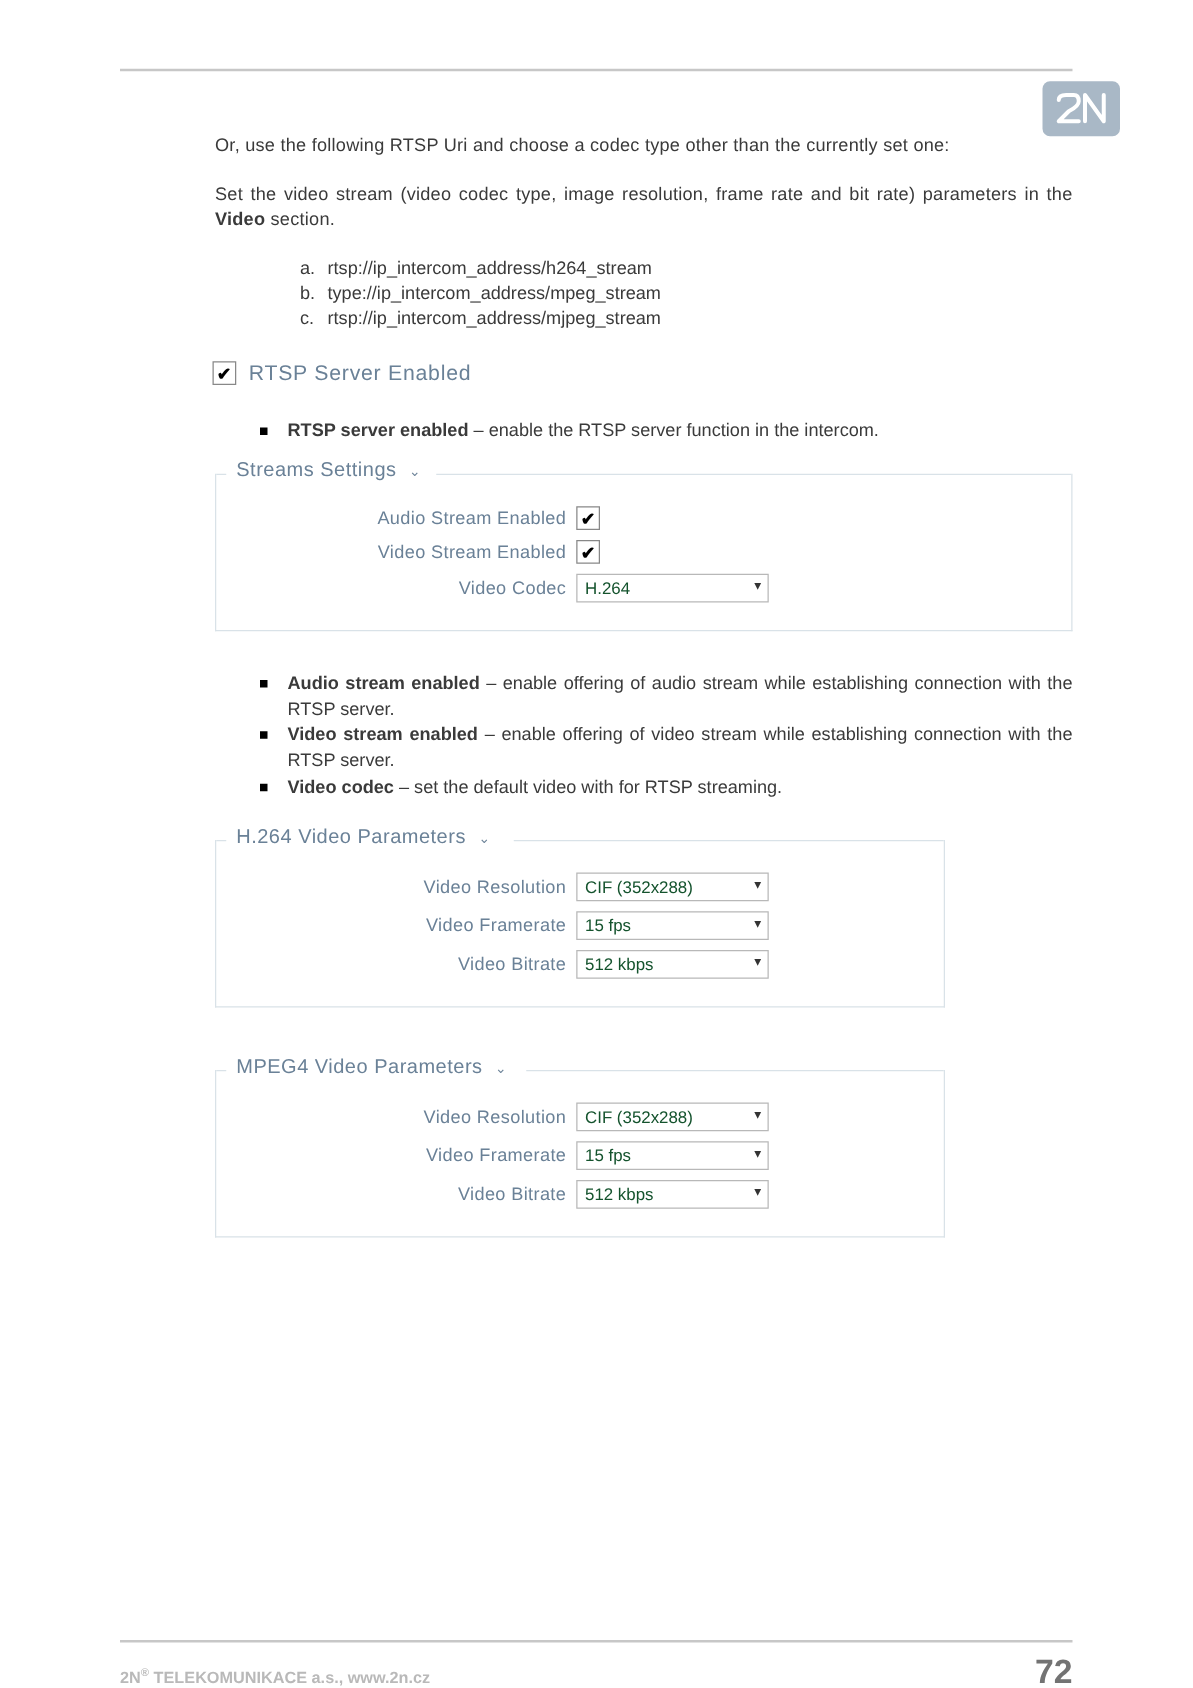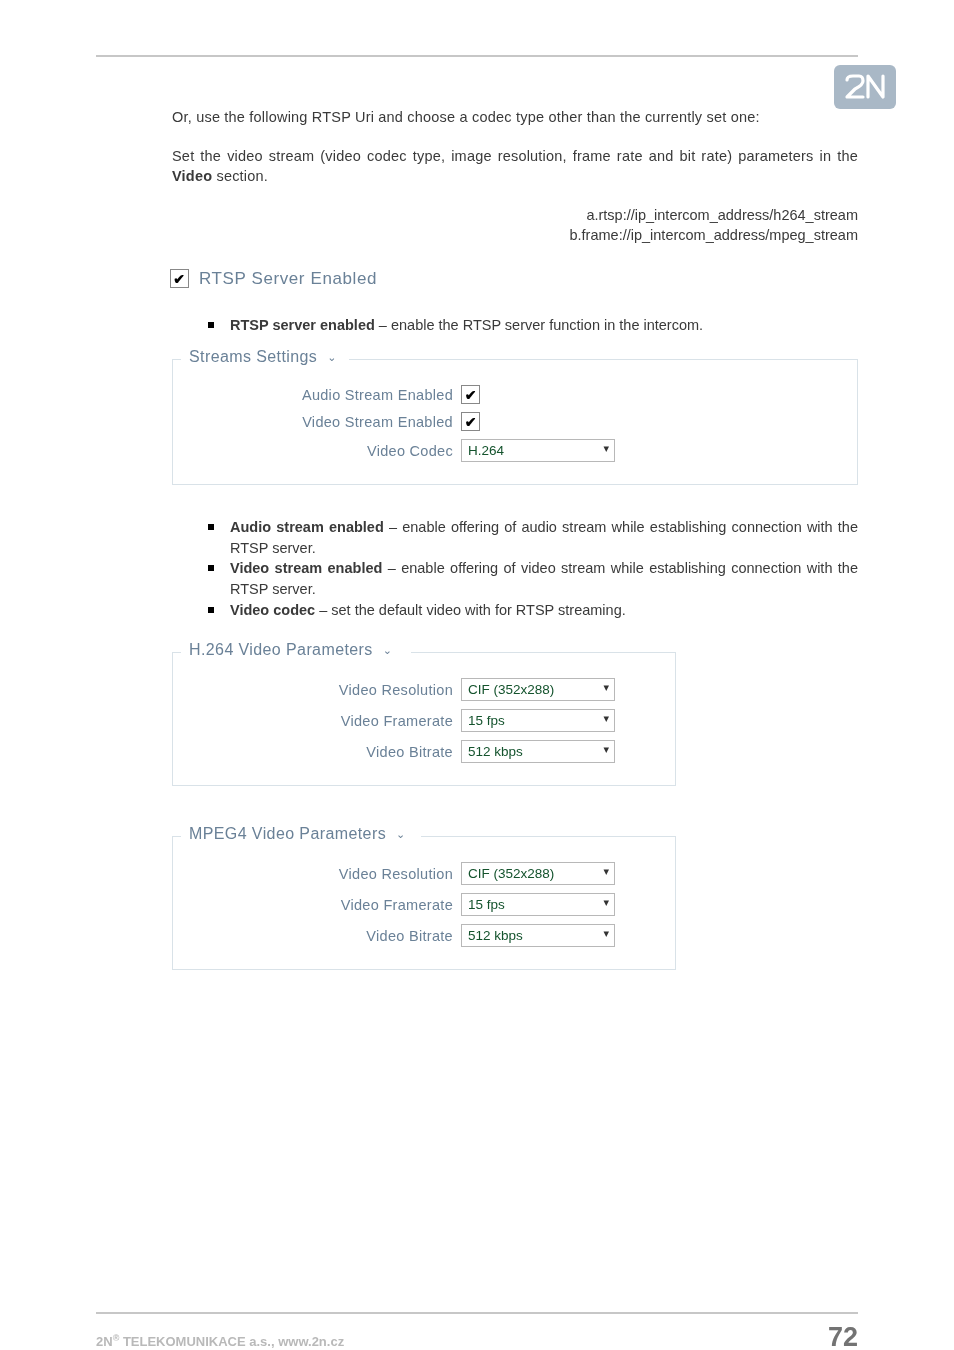--- a/index.html
+++ b/index.html
@@ -40,21 +40,20 @@
   }
   .para {
     text-align: justify;
     line-height: 1.42;
     margin-bottom: 18px;
     letter-spacing: 0.2px;
   }
   .ol-list {
     list-style: none;
     margin: 8px 0 24px 68px;
-    text-align: right;
   }
   .ol-list li {
     line-height: 1.38;
   }
   .ol-list li::before {
     display: inline-block;
     width: 22px;
   }
   .ol-list li:nth-child(1)::before { content: "a. "; }
   .ol-list li:nth-child(2)::before { content: "b. "; }
@@ -113,21 +112,21 @@
   }
   .fieldset::before, .fieldset::after {
     content: "";
     position: absolute;
     top: 0;
     height: 1px;
     background: #d9e2e8;
   }
   .fieldset::before { left: 0; width: 8px; }
   .fieldset::after { right: 0; left: var(--legend-end, 200px); }
-  .fieldset-narrow { width: 504px; }
+  .fieldset-narrow { width: 584px; }
   .legend {
     position: absolute;
     top: -11px;
     left: 12px;
     color: #6a8197;
     font-size: 16px;
     letter-spacing: 0.4px;
     padding: 0 4px;
     display: flex;
     align-items: center;
@@ -218,21 +217,22 @@
   <div class="content">
 
     <p class="para">Or, use the following RTSP Uri and choose a codec type other than the currently set one:</p>
 
     <p class="para">
       <span>Set the video stream (video codec type, image resolution, frame rate and bit rate) parameters in the </span><strong>Video</strong><span> section.</span>
     </p>
 
     <ol class="ol-list">
       <li>rtsp://ip_intercom_address/h264_stream</li>
-      <li>frame://ip_intercom_address/mpeg_stream</li>
+      <li>type://ip_intercom_address/mpeg_stream</li>
+      <li>rtsp://ip_intercom_address/mjpeg_stream</li>
     </ol>
 
     <div class="checkbox-line">
       <span class="cb">✔</span>
       <span>RTSP Server Enabled</span>
     </div>
 
     <ul class="bul-list">
       <li>
         <strong>RTSP server enabled</strong><span> – enable the RTSP server function in the intercom.</span>

